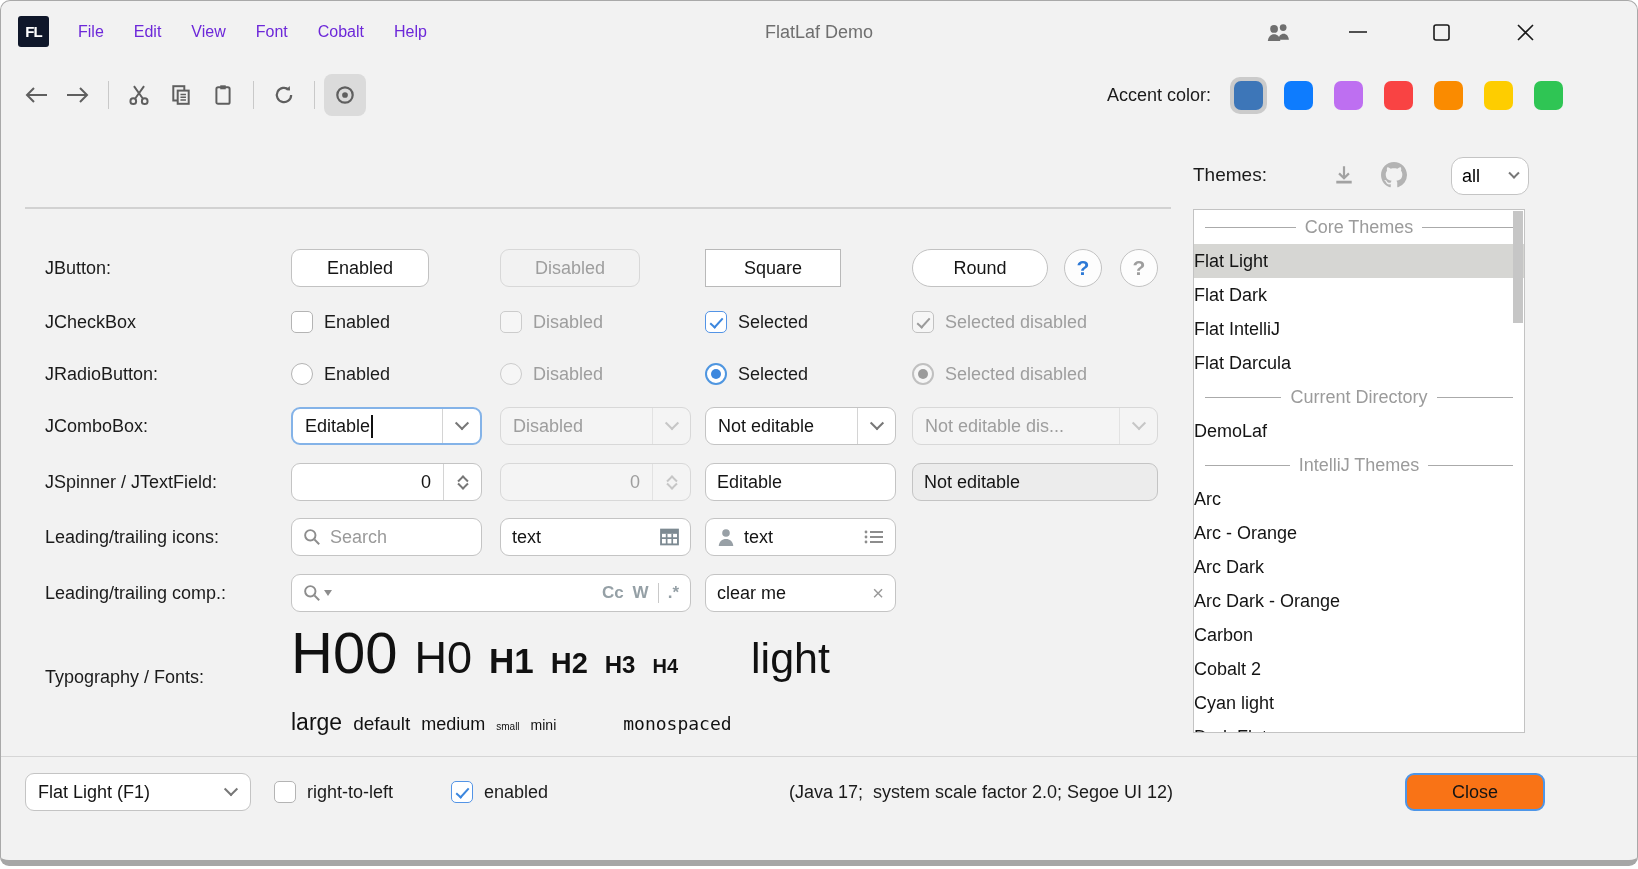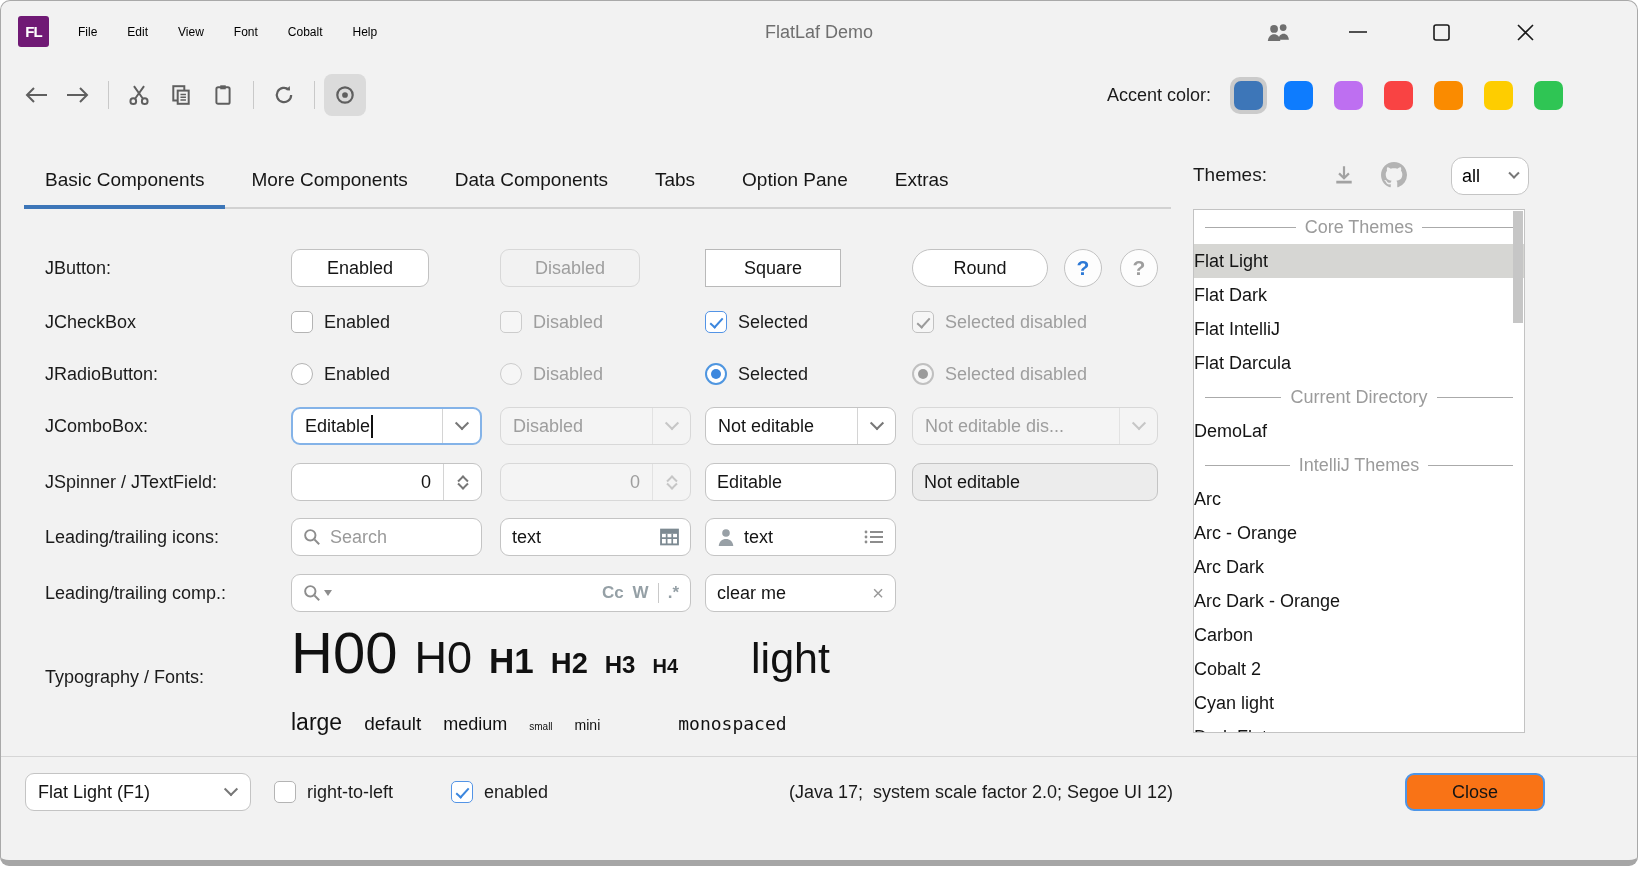--- a/index.html
+++ b/index.html
@@ -2,24 +2,24 @@
 <html><head>
 <meta charset="utf-8">
 <style>
   * { margin:0; padding:0; box-sizing:border-box; }
   html,body { width:1638px; height:869px; background:#ffffff; font-family:"Liberation Sans", sans-serif; }
   .window { position:absolute; left:0; top:0; width:1638px; height:866px; background:#f2f2f2;
             border:1px solid #a9a9a9; border-bottom:6px solid #a6a6a6; border-radius:10px 10px 9px 9px; overflow:hidden; }
 
   
   .titlebar { position:absolute; left:0; top:0; right:0; height:62px; }
-  .logo { position:absolute; left:17px; top:15px; width:31px; height:31px; background:#701a75; border-radius:3px;
+  .logo { position:absolute; left:17px; top:15px; width:31px; height:31px; background:#0f172a; border-radius:3px;
           color:#fff; font-weight:bold; font-size:15px; display:flex; align-items:center; justify-content:center; letter-spacing:-1px; }
   .menubar { position:absolute; left:62px; top:0; height:62px; display:flex; align-items:center; }
-  .menu-item { padding:0 15px; font-size:12px; color:#000000; height:62px; display:flex; align-items:center; cursor:default; }
+  .menu-item { padding:0 15px; font-size:16px; color:#6d28d9; height:62px; display:flex; align-items:center; cursor:default; }
   .win-title { position:absolute; left:0; right:0; top:0; height:62px; display:flex; align-items:center; justify-content:center;
                font-size:18px; color:#6f6f6f; pointer-events:none; }
   .tb-btn { position:absolute; top:9px; width:48px; height:44px; display:flex; align-items:center; justify-content:center; }
 
   
   .toolbar { position:absolute; left:0; top:68px; right:0; height:52px; display:flex; align-items:center; padding-left:14px; }
   .tool-btn { width:42px; height:42px; border-radius:8px; display:flex; align-items:center; justify-content:center; }
   .tool-btn.toggled { background:#dbdbdb; }
   .tool-sep { width:1px; height:28px; background:#c9c9c9; margin:0 9px; }
   .accent-group { position:absolute; right:74px; top:68px; height:52px; display:flex; align-items:center; gap:21px; }
@@ -105,21 +105,21 @@
   .trail-txt { color:#95a0a6; font-size:17px; font-weight:bold; }
   .mini-sep { width:1px; height:20px; background:#c9c9c9; }
   .clear-x { color:#9a9a9a; font-size:20px; }
 
   
   .typo-label { position:absolute; left:44px; top:666px; font-size:18px; color:#1b1b1b; }
   .headings { position:absolute; left:290px; top:618px; height:84px; display:flex; align-items:baseline; gap:17px; color:#111; }
   .h00{font-size:58px;font-weight:400;} .h0{font-size:45px;font-weight:400;} .h1{font-size:35px;font-weight:700;}
   .h2{font-size:29px;font-weight:700;} .h3{font-size:24px;font-weight:700;} .h4{font-size:20px;font-weight:700;}
   .wlight{font-size:43px;font-weight:300;margin-left:56px;} .wsemi{font-size:43px;font-weight:700;}
-  .sizesline { position:absolute; left:290px; top:708px; height:36px; display:flex; align-items:baseline; gap:22px; color:#111; }
+  .sizesline { position:absolute; left:290px; top:708px; height:36px; display:flex; align-items:baseline; gap:11px; color:#111; }
   .s-large{font-size:23px;} .s-default{font-size:19px;} .s-medium{font-size:18px;} .s-small{font-size:10px;} .s-mini{font-size:14px;}
   .s-mono{font-size:18px; font-family:"DejaVu Sans Mono", monospace; margin-left:56px;}
 
   
   .bottombar { position:absolute; left:0; right:0; top:755px; height:105px; border-top:1px solid #d6d6d6; }
   .lf-combo { position:absolute; left:24px; top:16px; width:226px; }
   .bb-check1 { position:absolute; left:273px; top:16px; }
   .bb-check2 { position:absolute; left:450px; top:16px; }
   .status { position:absolute; left:700px; top:16px; width:560px; height:38px; display:flex; align-items:center; justify-content:center;
             font-size:18px; color:#1b1b1b; white-space:pre; }
@@ -224,28 +224,20 @@
     <span class="swatch" style="background: rgb(14, 124, 254);"></span>
     <span class="swatch" style="background: rgb(190, 111, 241);"></span>
     <span class="swatch" style="background: rgb(249, 67, 67);"></span>
     <span class="swatch" style="background: rgb(250, 139, 0);"></span>
     <span class="swatch" style="background: rgb(254, 205, 0);"></span>
     <span class="swatch" style="background: rgb(47, 197, 84);"></span>
   </div>
 
   <div class="tabsband">
     <div class="tabline"></div>
-    <div class="tabs">
-      <div class="tab active">Basic Components</div>
-      <div class="tab">More Components</div>
-      <div class="tab">Data Components</div>
-      <div class="tab">Tabs</div>
-      <div class="tab">Option Pane</div>
-      <div class="tab">Extras</div>
-    </div>
   </div>
 
   <span class="themes-label">Themes:</span>
   <div class="icon-btn" style="left:1322px">
     <svg width="22" height="22" viewBox="0 0 20 20">
         <path d="M10 2v10M5.5 8.5L10 13l4.5-4.5" fill="none" stroke="#a2a2a2" stroke-width="2"></path>
         <path d="M3 16.5h14" stroke="#a2a2a2" stroke-width="2.4"></path>
       </svg>
   </div>
   <div class="icon-btn" style="left:1372px">

